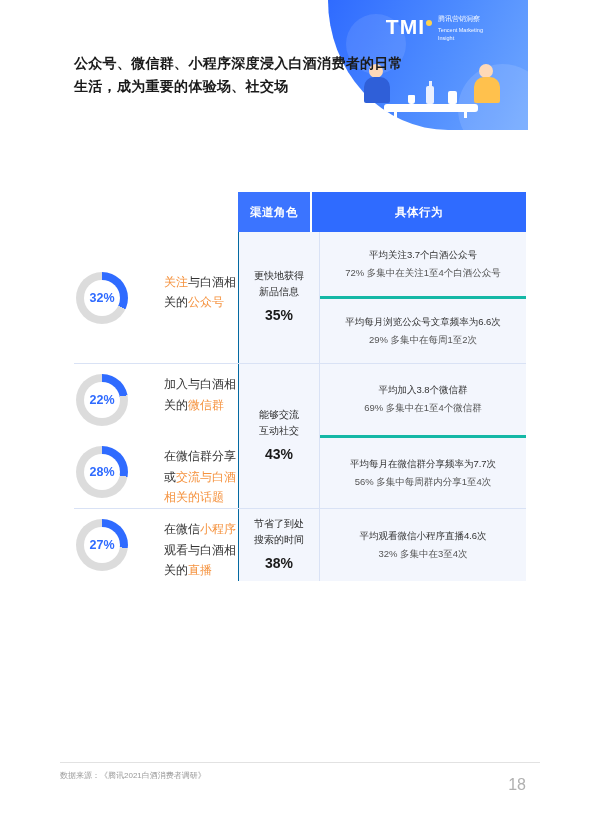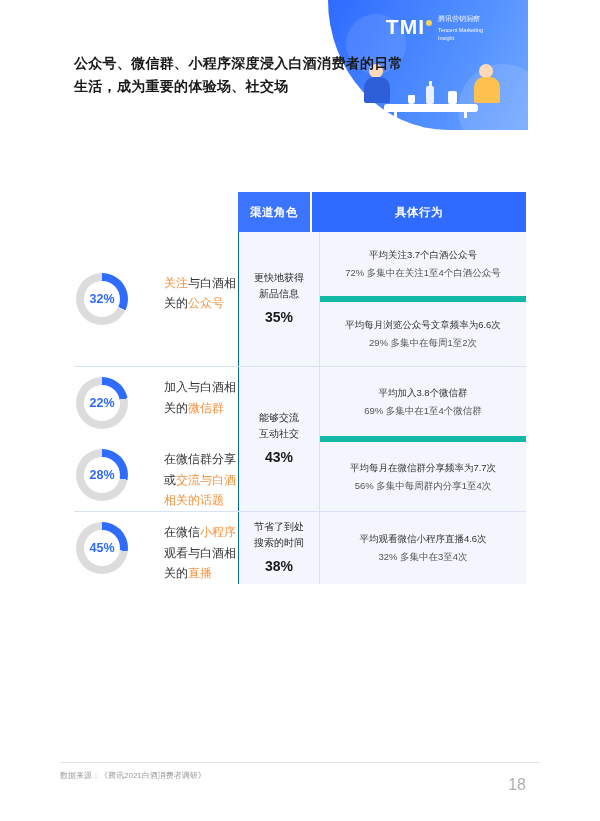--- a/index.html
+++ b/index.html
@@ -287,21 +287,21 @@
     line-height: 1.9;
     color: #333;
     padding: 14px 6px;
     box-sizing: border-box;
     flex: 1;
     display: flex;
     flex-direction: column;
     justify-content: center;
   }
   .beh-cell + .beh-cell {
-    border-top: 6px solid #14b8a6;
+    border-top: 3px solid #14b8a6;
   }
   .beh-sub { color: #555; }
 
   
   .footer-line {
     position: absolute;
     left: 60px;
     top: 762px;
     width: 480px;
     height: 1px;
@@ -416,21 +416,21 @@
             <div class="beh-cell">
               <div>平均每月在微信群分享频率为7.7次</div>
               <div class="beh-sub">56% 多集中每周群内分享1至4次</div>
             </div>
           </div>
         </div>
         <div class="group">
           <div class="col-donuts">
             <div class="donut-row">
               <div class="donut" style="background: conic-gradient(rgb(47, 107, 255) 0deg, rgb(47, 107, 255) 97.2deg, rgb(220, 220, 220) 97.2deg, rgb(220, 220, 220) 360deg);">
-                <div class="hole">45%</div>
+                <div class="hole">27%</div>
               </div>
               <div class="donut-label"><span>在微信</span><span class="hl">小程序</span><span>观看与白酒相关</span><span>的</span><span class="hl">直播</span></div>
             </div>
           </div>
           <div class="col-role">
             <div>节省了到处<br>搜索的时间</div>
             <div class="pct">38%</div>
           </div>
           <div class="col-behavior">
             <div class="beh-cell">

